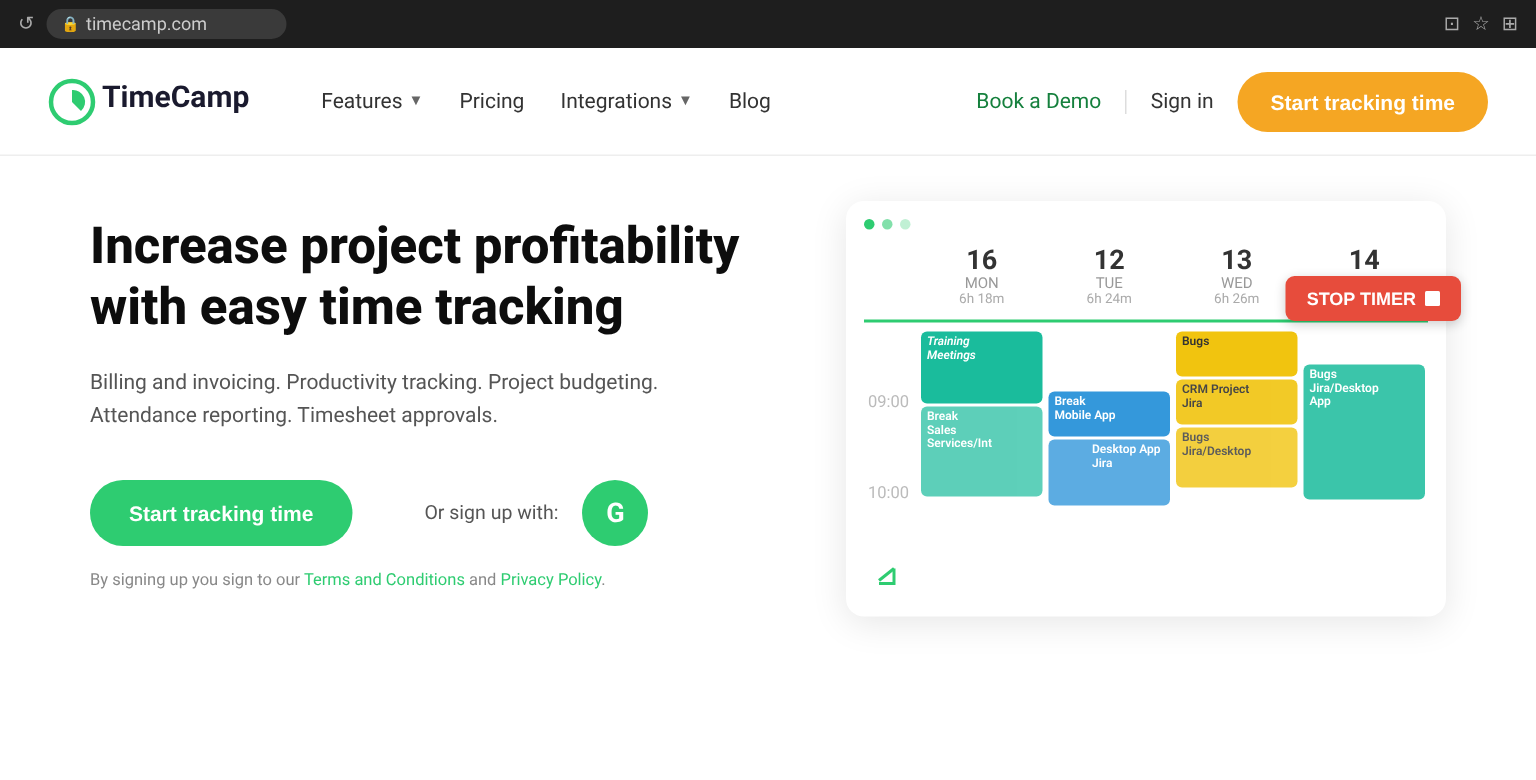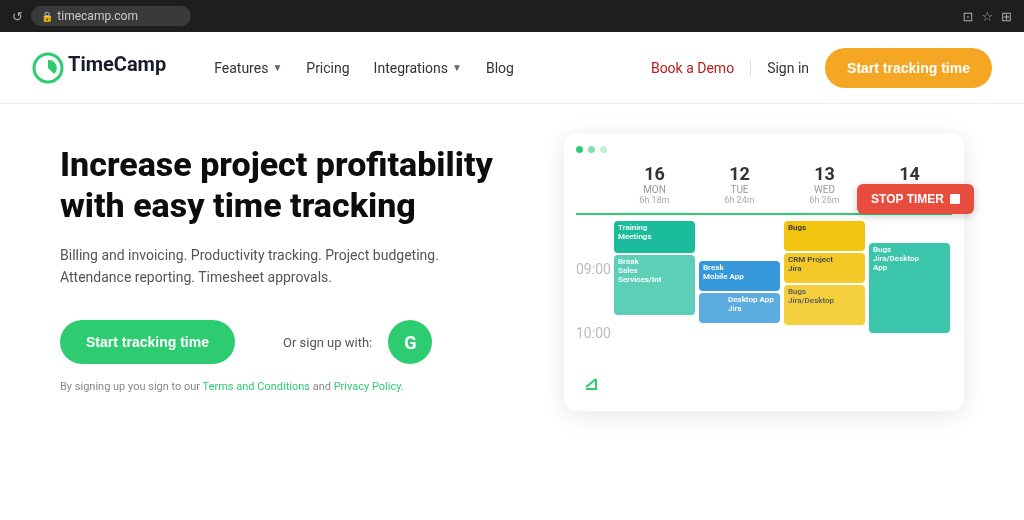--- a/index.html
+++ b/index.html
@@ -36,21 +36,21 @@
       padding: 0 32px;
       gap: 32px;
     }
     .logo-area { display: flex; align-items: flex-start; gap: 4px; margin-right: 16px; }
     .logo-icon { width: 32px; height: 32px; }
     .logo-text { font-size: 20px; font-weight: 700; color: #1a1a2e; }
     .nav-links { display: flex; align-items: center; gap: 24px; flex: 1; }
     .nav-link { font-size: 14px; color: #333; text-decoration: none; cursor: pointer; display: flex; align-items: center; gap: 4px; }
     .nav-link .chevron { font-size: 10px; color: #666; }
     .nav-right { display: flex; align-items: center; gap: 16px; margin-left: auto; }
-    .book-demo { font-size: 14px; color: #b91c1c; cursor: pointer; padding-right: 16px; border-right: 1px solid #ddd; }
+    .book-demo { font-size: 14px; color: #15803d; cursor: pointer; padding-right: 16px; border-right: 1px solid #ddd; }
     .sign-in { font-size: 14px; color: #333; cursor: pointer; }
     .cta-btn {
       background: #f5a623;
       color: #fff;
       border: none;
       border-radius: 25px;
       padding: 12px 22px;
       font-size: 14px;
       font-weight: 600;
       cursor: pointer;
@@ -114,21 +114,21 @@
       margin-top: -10px;
     }
     .cal-dots { display: flex; gap: 5px; margin-bottom: 8px; }
     .cal-dot { width: 7px; height: 7px; border-radius: 50%; background: #2ecc71; }
     .cal-dot:nth-child(2) { background: #2ecc71; opacity: 0.6; }
     .cal-dot:nth-child(3) { background: #2ecc71; opacity: 0.3; }
     .cal-day-col { text-align: center; padding: 2px 4px; }
     .cal-day-num { font-size: 18px; font-weight: 700; color: #333; }
     .cal-day-name { font-size: 10px; color: #999; text-transform: uppercase; }
     .cal-day-hours { font-size: 9px; color: #aaa; }
-    .cal-time-label { font-size: 14px; color: #bbb; padding-top: 2px; text-align: left; padding-right: 6px; }
+    .cal-time-label { font-size: 11px; color: #bbb; padding-top: 2px; text-align: right; padding-right: 6px; }
     .event {
       border-radius: 4px;
       padding: 2px 4px;
       font-size: 8px;
       color: #fff;
       font-weight: 600;
       overflow: hidden;
     }
     .event-teal { background: #1abc9c; }
     .event-blue { background: #3498db; }
@@ -257,28 +257,28 @@
       <div style="display:grid;grid-template-columns:36px repeat(4,1fr);min-height:180px;position:relative;">
 
         <div style="display:flex;flex-direction:column;gap:0;">
           <div style="height:40px;"></div>
           <div class="cal-time-label">09:00</div>
           <div style="height:46px;"></div>
           <div class="cal-time-label">10:00</div>
         </div>
 
         <div style="padding:2px;display:flex;flex-direction:column;gap:2px;">
-          <div class="event event-teal" style="height:32px;">Training<br>Meetings</div>
+          <div class="event event-teal" style="height:48px;font-style:italic;">Training<br>Meetings</div>
           <div class="event event-teal" style="height:60px;opacity:0.7;">Break<br>Sales<br>Services/Int</div>
         </div>
 
         <div style="padding:2px;display:flex;flex-direction:column;gap:2px;">
           <div style="height:38px;"></div>
           <div class="event event-blue" style="height:30px;">Break<br>Mobile App</div>
-          <div class="event event-blue" style="height:30px;opacity:0.8;padding-left:29px;">Desktop App<br>Jira</div>
+          <div class="event event-blue" style="height:44px;opacity:0.8;padding-left:29px;">Desktop App<br>Jira</div>
         </div>
 
         <div style="padding:2px;display:flex;flex-direction:column;gap:2px;">
           <div class="event event-yellow" style="height:30px;">Bugs</div>
           <div class="event event-yellow" style="height:30px;opacity:0.9;">CRM Project<br>Jira</div>
           <div class="event event-yellow" style="height:40px;opacity:0.8;">Bugs<br>Jira/Desktop</div>
         </div>
 
         <div style="padding:2px;display:flex;flex-direction:column;gap:2px;">
           <div style="height:20px;"></div>

